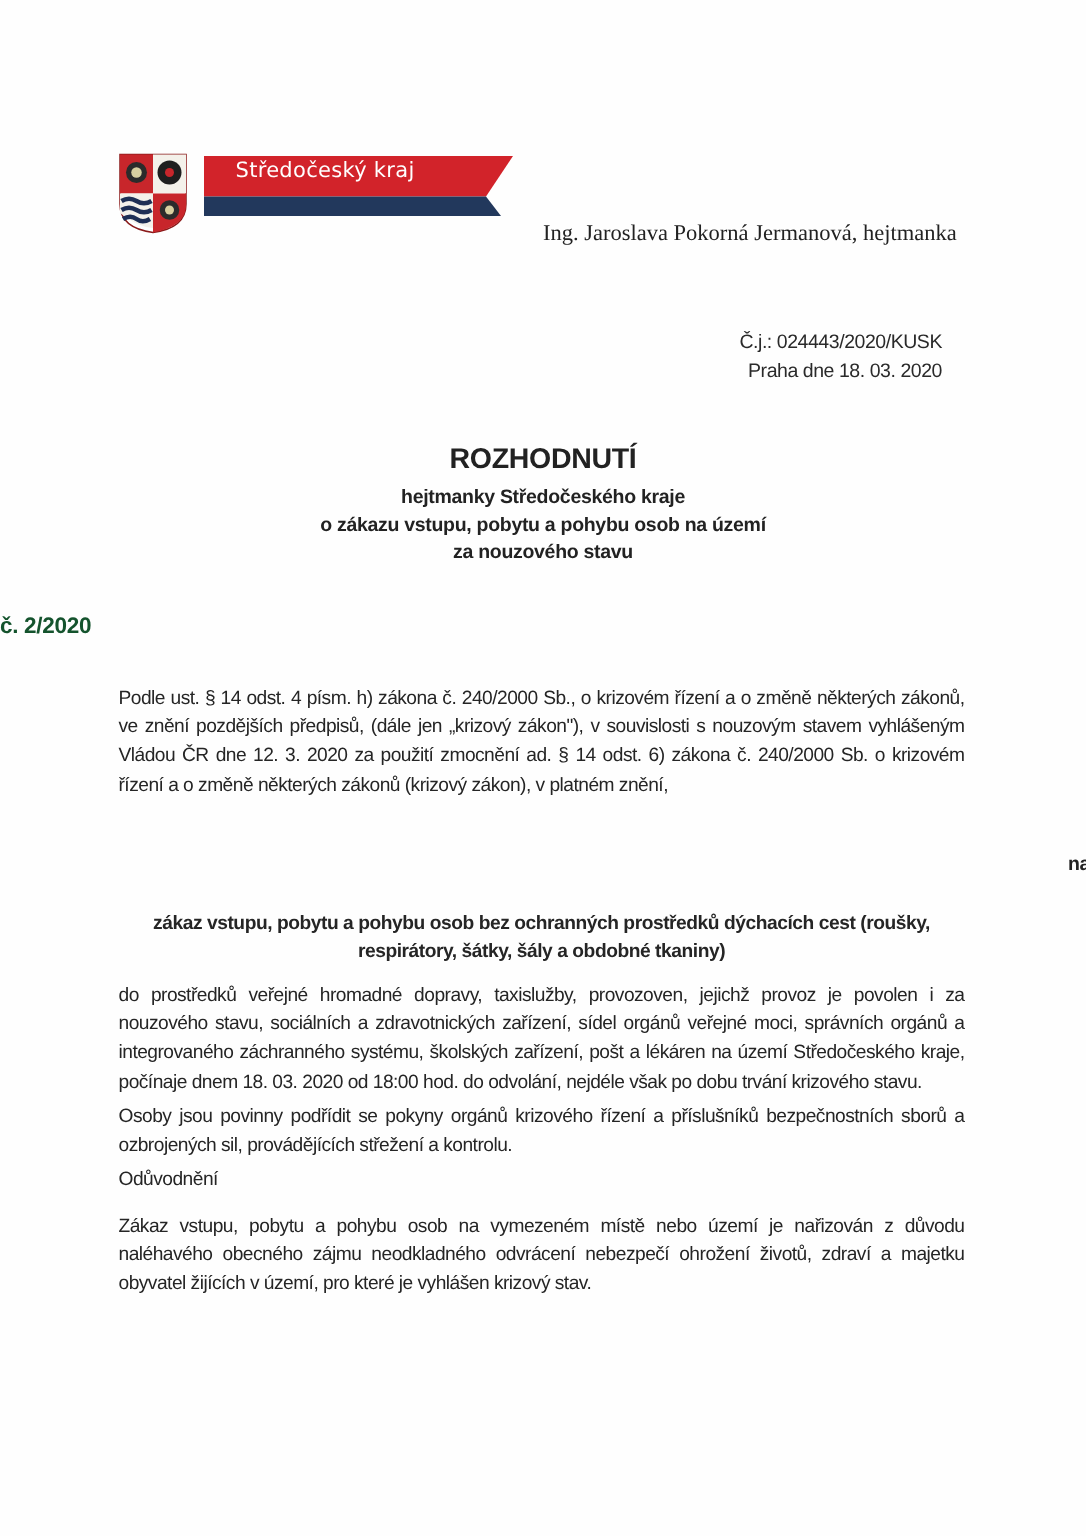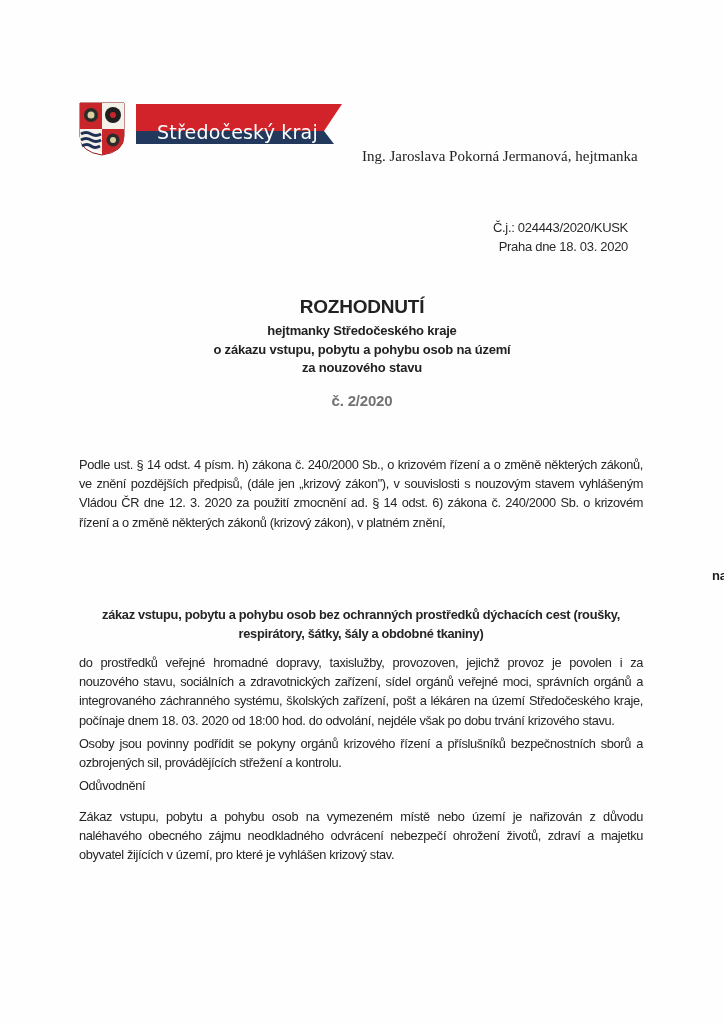--- a/index.html
+++ b/index.html
@@ -31,23 +31,23 @@
     .coat-of-arms svg { display: block; width: 100%; height: 100%; }
 
     .banner {
       position: absolute;
       left: 136px; top: 104px;
       width: 206px; height: 40px;
     }
     .banner svg { position: absolute; left: 0; top: 0; width: 206px; height: 40px; }
     .banner-text {
       position: absolute;
-      left: 21px; top: 17px;
+      left: 21px; top: 2px;
       font-family: "DejaVu Sans", sans-serif;
-      font-size: 19px;
+      font-size: 14px;
       color: #ffffff;
       letter-spacing: 0.2px;
       white-space: nowrap;
     }
 
     .official-name {
       position: absolute;
       left: 362px; top: 148px;
       font-family: "Liberation Serif", serif;
       font-size: 15px;
@@ -84,25 +84,25 @@
     }
     .title-sub {
       font-weight: bold;
       font-size: 13px;
       line-height: 18.5px;
       letter-spacing: -0.2px;
     }
     .decision-number {
       position: absolute;
       left: 0; width: 724px;
-      top: 392px;
-      text-align: center;
+      top: 409px;
+      text-align: left;
       font-weight: bold;
       font-size: 15px;
-      color: #737373;
+      color: #14532d;
       letter-spacing: -0.2px;
     }
 
     
     .body-text {
       position: absolute;
       left: 79px;
       width: 564px;
       font-family: "Liberation Sans", sans-serif;
       font-size: 12.8px;

